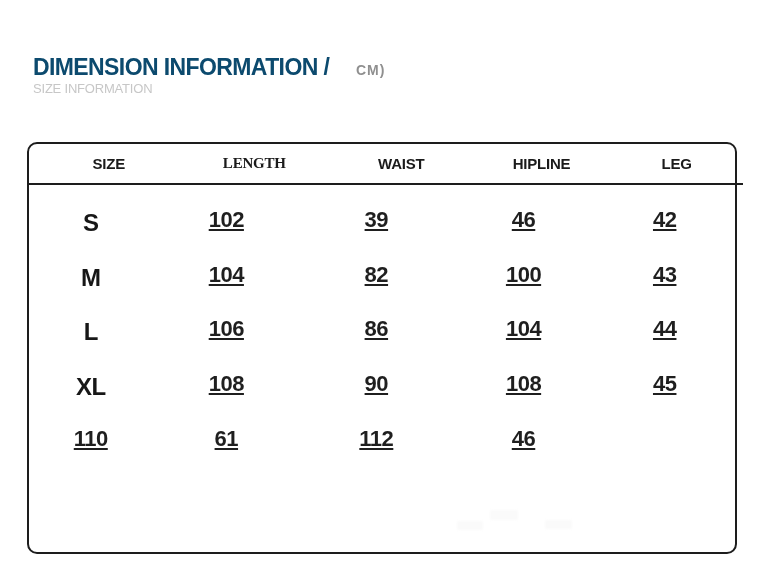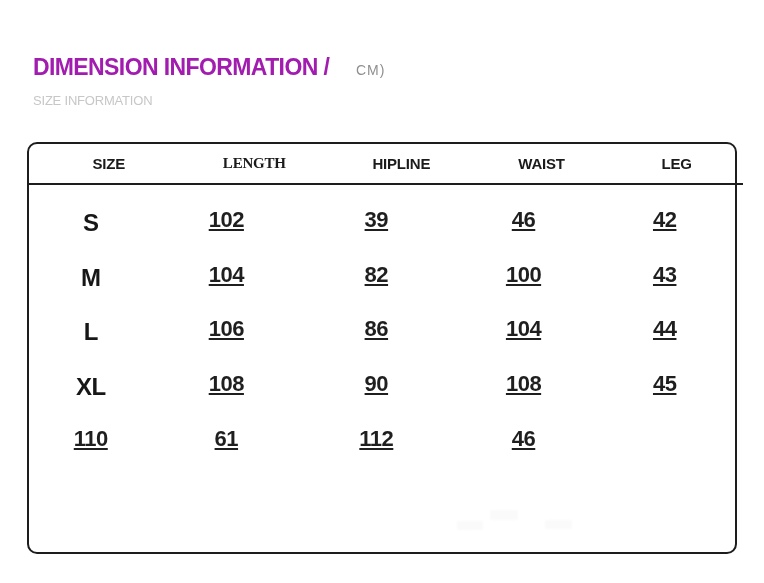--- a/index.html
+++ b/index.html
@@ -15,45 +15,45 @@
   }
 
   
   .page-title {
     position: absolute;
     left: 33px;
     top: 54px;
     font-size: 23px;
     font-weight: 700;
     letter-spacing: -0.6px;
-    color: #a21caf;
+    color: #0c4a6e;
     white-space: nowrap;
   }
   .unit-label {
     position: absolute;
     left: 356px;
     top: 62px;
     font-size: 14px;
-    font-weight: 400;
+    font-weight: 700;
     letter-spacing: 1px;
     color: #8f8f8f;
     white-space: nowrap;
     text-align: center;
   }
   .subtitle {
     position: absolute;
     left: 33px;
     font-size: 13px;
     line-height: 14px;
     font-weight: 400;
     letter-spacing: -0.2px;
     color: #c7c7c7;
     white-space: nowrap;
   }
-  .subtitle-1 { top: 94px; }
+  .subtitle-1 { top: 82px; }
   .subtitle-2 { top: 96px; }
 
   
   .size-table {
     position: absolute;
     left: 27px;
     top: 142px;
     width: 710px;
     height: 412px;
     border: 2px solid #1d1d1d;
@@ -134,22 +134,22 @@
 
   <div class="page-title">DIMENSION INFORMATION /</div>
   <div class="unit-label">CM)</div>
   <div class="subtitle subtitle-1">SIZE INFORMATION</div>
 
   <div class="size-table">
 
     <div class="thead">
       <div class="th">SIZE</div>
       <div class="th">LENGTH</div>
+      <div class="th">WAIST</div>
       <div class="th">HIPLINE</div>
-      <div class="th">WAIST</div>
       <div class="th">LEG</div>
     </div>
 
     <div class="head-sep"></div>
 
     <div class="tbody">
 
       <div class="tr">
         <div class="td size-label">S</div>
         <div class="td value">102</div>

